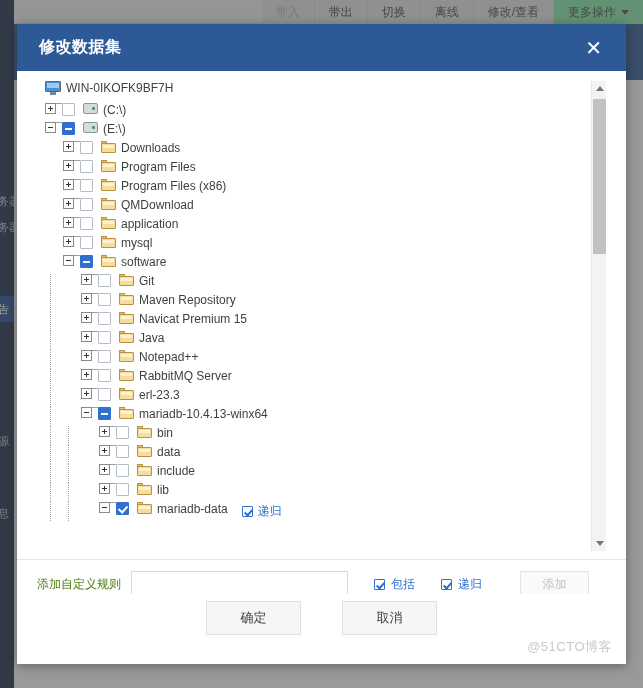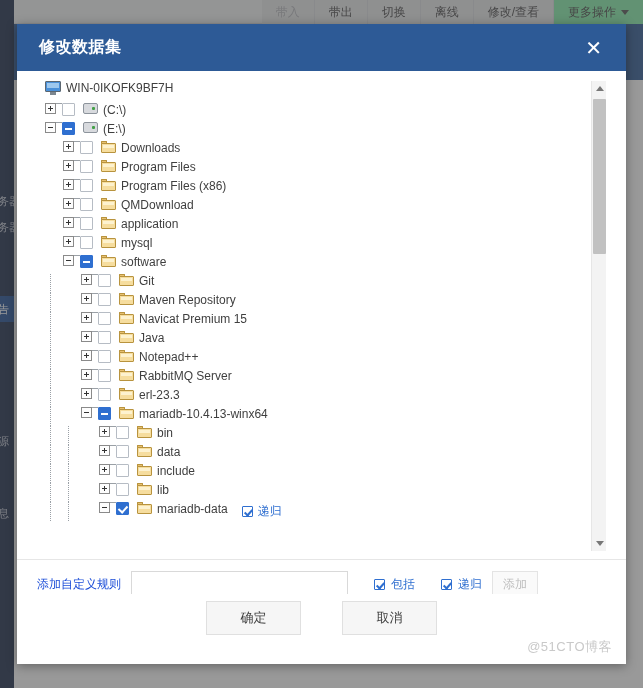--- a/index.html
+++ b/index.html
@@ -236,33 +236,33 @@
   #rule-sep {
     position: absolute; left: 0; right: 0; top: 488px;
     height: 1px; background: #e6e6e6;
   }
 
   
   #rule-row {
     position: absolute; left: 20px; right: 20px; top: 498px;
     height: 30px; display: flex; align-items: center;
   }
-  #rule-label { font-size: 12px; color: #1d4ed8; margin-right: 10px; white-space: nowrap; }
+  #rule-label { font-size: 12px; color: #4d7c0f; margin-right: 10px; white-space: nowrap; }
   #rule-input {
     flex: 0 0 217px; height: 26px; border: 1px solid #d9d9d9;
     background: #ffffff; font-size: 12px; color: #333; padding: 0 7px;
     font-family: inherit; outline: none;
   }
   .rule-chk {
     display: flex; align-items: center; margin-left: 26px;
     font-size: 12px; color: #2f6fd0; white-space: nowrap;
   }
   .rule-chk .tag-cb { margin-right: 6px; }
   #rule-add {
-    margin-left: 10px; width: 46px; height: 27px;
+    margin-left: 38px; width: 69px; height: 27px;
     border: 1px solid #e4e4e4; background: #fafafa;
     font-size: 12px; color: #bdbdbd; font-family: inherit;
   }
 
   
   #modal-footer {
     flex: 0 0 auto; height: 70px; background: #ffffff;
     display: flex; align-items: center; justify-content: center;
     gap: 41px; position: relative; padding-bottom: 22px;
   }

